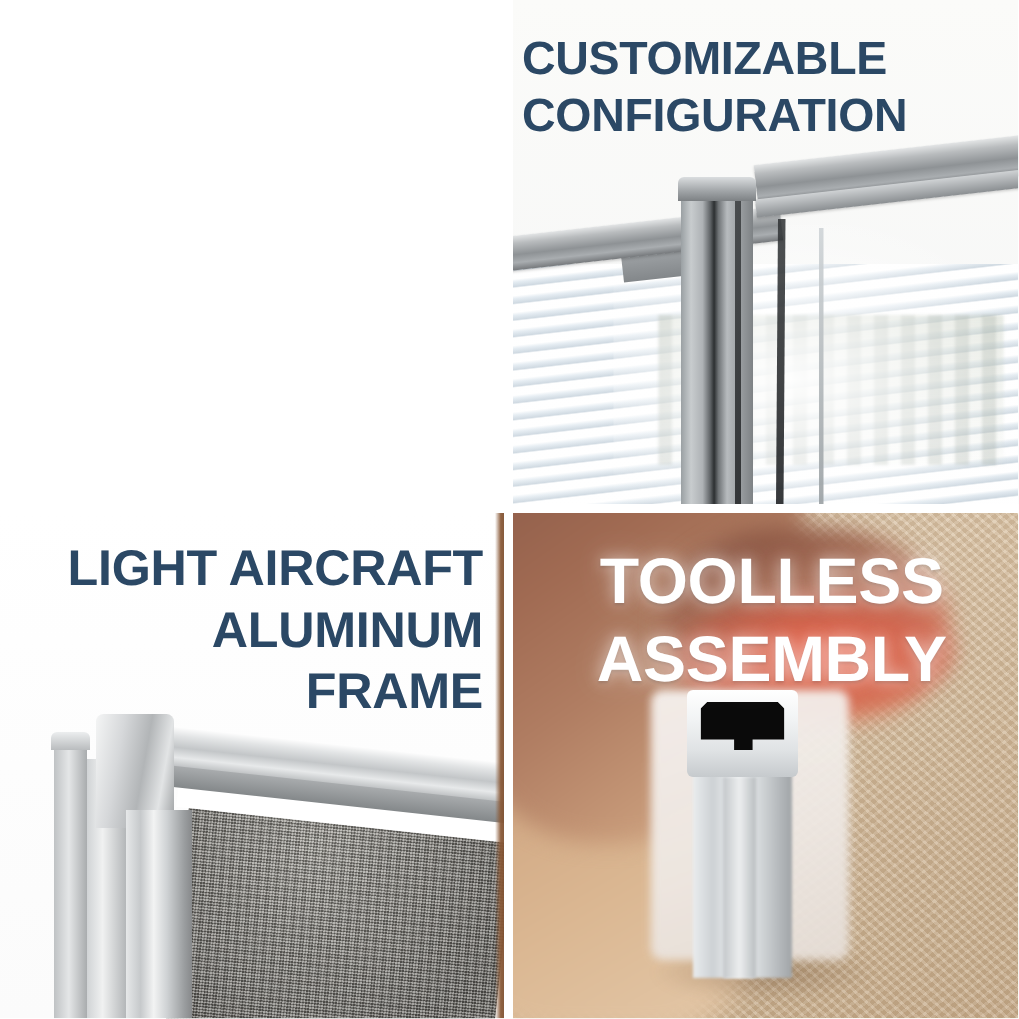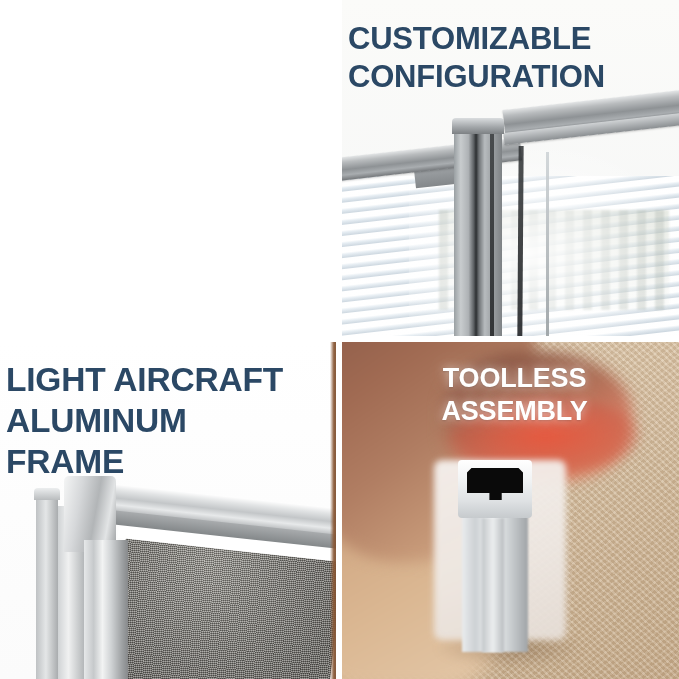--- a/index.html
+++ b/index.html
@@ -33,23 +33,23 @@
     color:#ffffff;
     text-shadow:0 0 10px rgba(255,255,255,.55),0 0 22px rgba(255,255,255,.30),0 1px 2px rgba(0,0,0,.18);
   }
   .caption.dark{ color:#2b4865; }
 
   
   #cap-tl{left:0;right:0;top:16px;text-align:center;font-size:35px;}
   
   #cap-tr{left:6px;right:6px;top:20px;text-align:left;font-size:31px;line-height:1.22;}
   
-  #cap-bl{left:6px;right:14px;top:18px;font-size:33.5px;line-height:1.22;}
-  
-  #cap-br{left:18px;right:10px;top:20px;text-align:center;font-size:27px;line-height:1.22;}
+  #cap-bl{left:6px;right:14px;top:18px;text-align:right;font-size:33.5px;line-height:1.22;}
+  
+  #cap-br{left:18px;right:10px;top:20px;text-align:center;font-size:43px;line-height:1.22;}
 
   
   .tl-ceiling{
     position:absolute;left:0;top:0;width:100%;height:86px;
     background:
       linear-gradient(180deg,#6e6a57 0%,#5c5949 22%,#3d3b32 45%,#2a2925 70%,#44423a 100%);
   }
   .tl-ceil-panelrow{
     position:absolute;left:0;top:0;width:100%;height:26px;
     background:linear-gradient(180deg,#8b866e,#a39d83 40%,#7e7a63);

